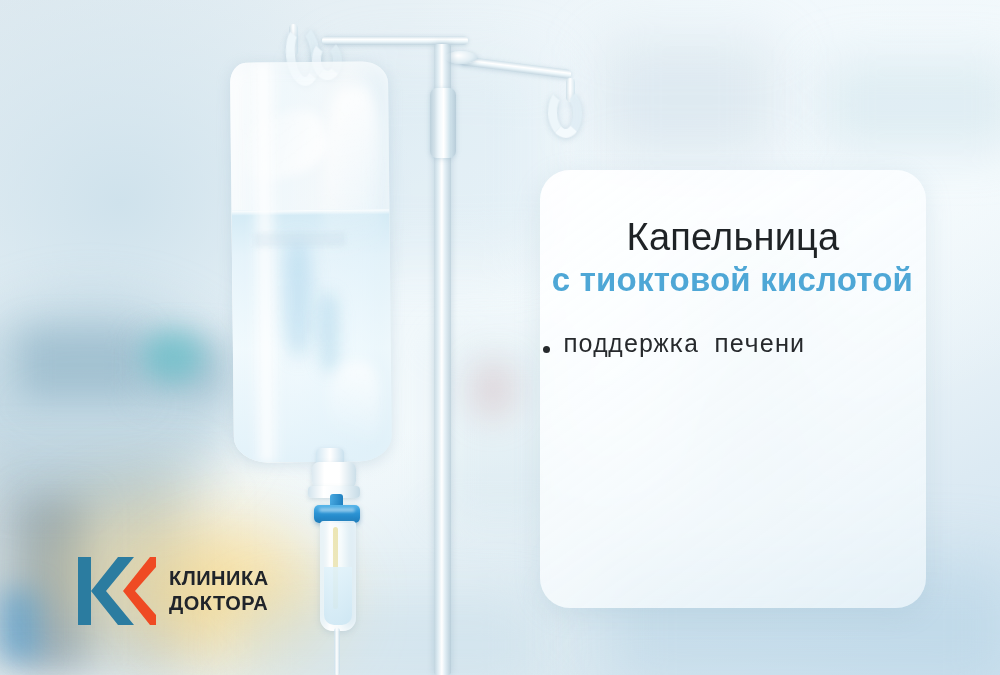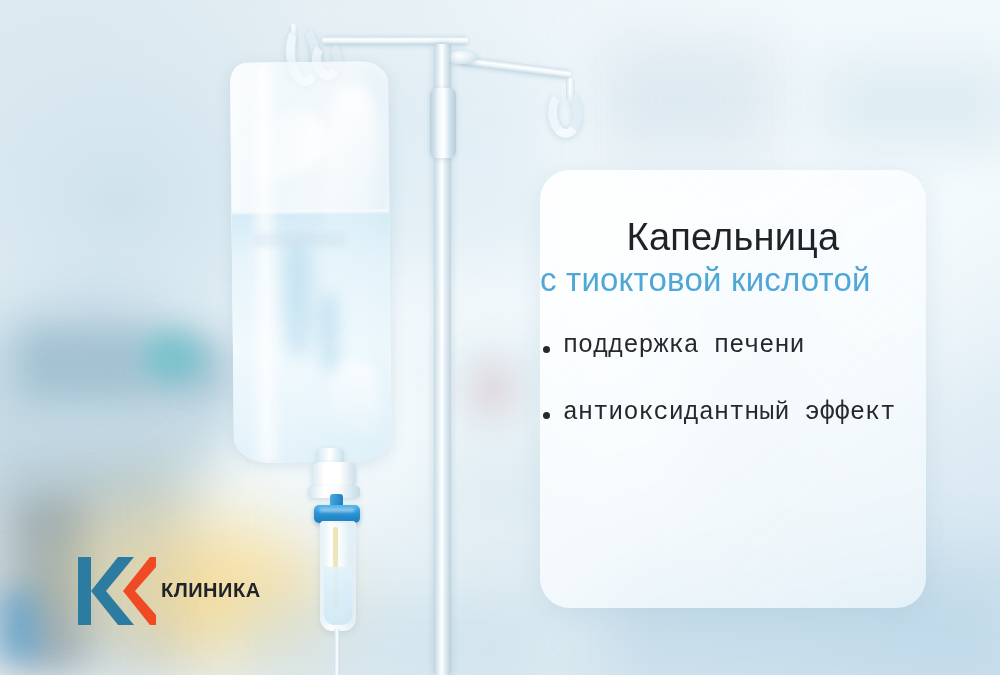--- a/index.html
+++ b/index.html
@@ -321,24 +321,24 @@
     left: 0; right: 0; top: 46px;
     text-align: center;
     font-size: 38px;
     font-weight: 400;
     letter-spacing: .2px;
     color: #1f2326;
     line-height: 1.12;
   }
   .card-subtitle {
     position: absolute;
-    left: 0; right: 4px; top: 92px;
-    text-align: left;
+    left: 0; right: 13px; top: 92px;
+    text-align: right;
     font-size: 33px;
-    font-weight: 400;
+    font-weight: 700;
     letter-spacing: .2px;
     color: #4ea7d6;
     line-height: 1.12;
   }
 
   .bullets {
     position: absolute;
     left: 3px; top: 160px;
     width: 392px;
   }
@@ -361,21 +361,21 @@
     background: #26292c;
     border-radius: 50%;
   }
 
   
   .logo {
     position: absolute;
     left: 78px; top: 551px;
     display: flex;
     align-items: center;
-    gap: 5px;
+    gap: 13px;
   }
   .logo-mark { width: 78px; height: 80px; display: block; }
   .logo-text {
     display: flex;
     flex-direction: column;
     justify-content: center;
     gap: 1px;
   }
   .logo-line {
     font-size: 20px;
@@ -447,33 +447,30 @@
 
   <div class="card">
     <div class="card-title">Капельница</div>
     <div class="card-subtitle">с тиоктовой кислотой</div>
 
     <div class="bullets">
       <div class="bullet">
         <span class="dot"></span>
         <span>поддержка печени</span>
       </div>
-      <div class="bullet">
-        <span class="dot"></span>
-        <span>антиоксидантный эффект</span>
-      </div>
     </div>
   </div>
 
   <div class="logo">
     <svg class="logo-mark" viewBox="0 0 78 80">
 
       <rect x="0" y="6" width="13" height="68" fill="#2b7ca0"></rect>
       <polygon points="13,40 40,6 56,6 28,40 56,74 40,74" fill="#2b7ca0"></polygon>
 
       <polygon points="45,40 72,6 78,6 78,16 57,40 78,64 78,74 72,74" fill="#ef4a23"></polygon>
     </svg>
     <div class="logo-text">
       <div class="logo-line">КЛИНИКА</div>
+      <div class="logo-line">ДОКТОРА</div>
     </div>
   </div>
 
 </div>
 
 </body></html>

